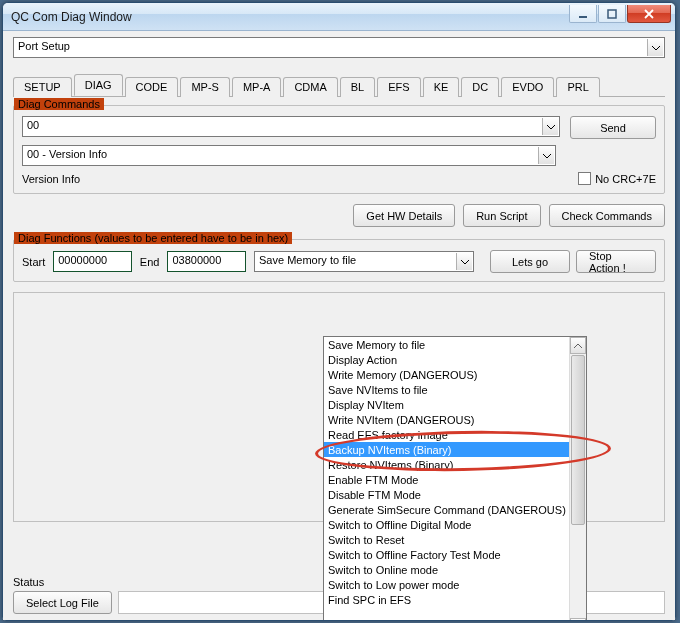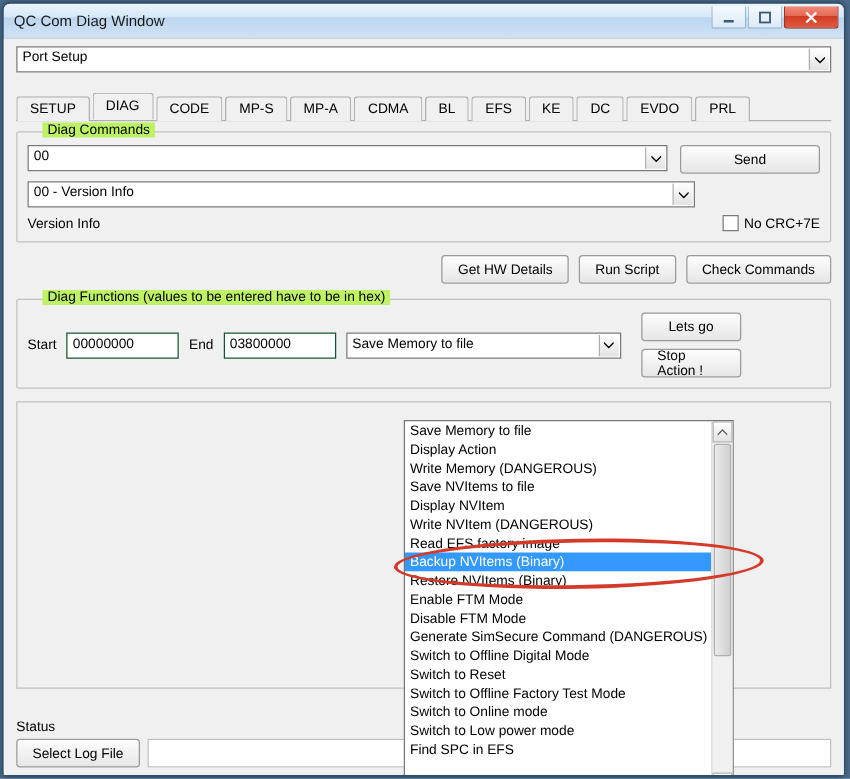--- a/index.html
+++ b/index.html
@@ -72,21 +72,21 @@
     background:#f0f0f0; border-bottom:1px solid #f0f0f0;
     top:0; padding-top:4px; padding-bottom:4px;
     z-index:2;
   }
 
   .groupbox {
     border:1px solid #c0c0c0; border-radius:2px;
     margin-bottom:10px; padding:10px 8px 8px; position:relative;
   }
   .groupbox > .legend {
-    position:absolute; top:-8px; left:20px; background:#bef264;
+    position:absolute; top:-8px; left:0; background:#c2410c;
     padding:0 4px; color:#000;
   }
   .btn {
     height:23px; padding:0 12px; background:linear-gradient(to bottom,#fdfdfd,#e6e6e6);
     border:1px solid #9a9a9a; border-radius:3px; color:#000;
     display:inline-flex; align-items:center; justify-content:center;
     min-width:60px;
   }
   .diag-cmds .line1 { display:flex; gap:10px; margin-bottom:6px;}
   .diag-cmds .line1 .combo { flex:1; }
@@ -96,21 +96,21 @@
   .chk { display:flex; align-items:center; gap:4px;}
   .chk .box{width:13px;height:13px;border:1px solid #7a7a7a;background:#fff;}
 
   .btn-row{display:flex; gap:8px; margin-bottom:12px;justify-content:flex-end;}
 
   .diag-funcs .frow{display:flex; align-items:center; gap:8px;}
   .diag-funcs label{color:#000;}
   .tf{height:21px;border:1px solid #14532d;background:#fff;padding:2px 4px;width:90px;}
   .func-combo-wrap{position:relative; flex:0 0 220px;}
   .func-combo-wrap .combo{width:100%;}
-  .right-btn-col{display:flex;flex-direction:column;gap:6px;margin-left:8px;}
+  .right-btn-col{display:flex;flex-direction:row;gap:6px;margin-left:8px;}
 
   
   .dropdown-list{
     position:absolute; left:320px; top:305px; width:264px; height:300px;
     background:#fff; border:1px solid #767676; z-index:50;
     display:flex;
   }
   .dropdown-list .items{flex:1; overflow:hidden;}
   .dropdown-list .item{
     padding:1px 4px 1px 4px; white-space:nowrap; color:#000; height:15px; line-height:14px;
@@ -197,21 +197,21 @@
       <span class="legend">Diag Commands</span>
       <div class="line1">
         <div class="combo" style="position:relative;">
           <span>00</span>
           <span class="arrow">
             <svg viewBox="0 0 8 8">
                 <path d="M0 2 L4 6 L8 2" fill="none" stroke="#000"></path>
               </svg>
           </span>
         </div>
-        <div class="btn" style="width:112px;">Send</div>
+        <div class="btn" style="width:86px;">Send</div>
       </div>
       <div class="line2">
         <div class="combo" style="position:relative;">
           <span>00 - Version Info</span>
           <span class="arrow">
             <svg viewBox="0 0 8 8">
                 <path d="M0 2 L4 6 L8 2" fill="none" stroke="#000"></path>
               </svg>
           </span>
         </div>

